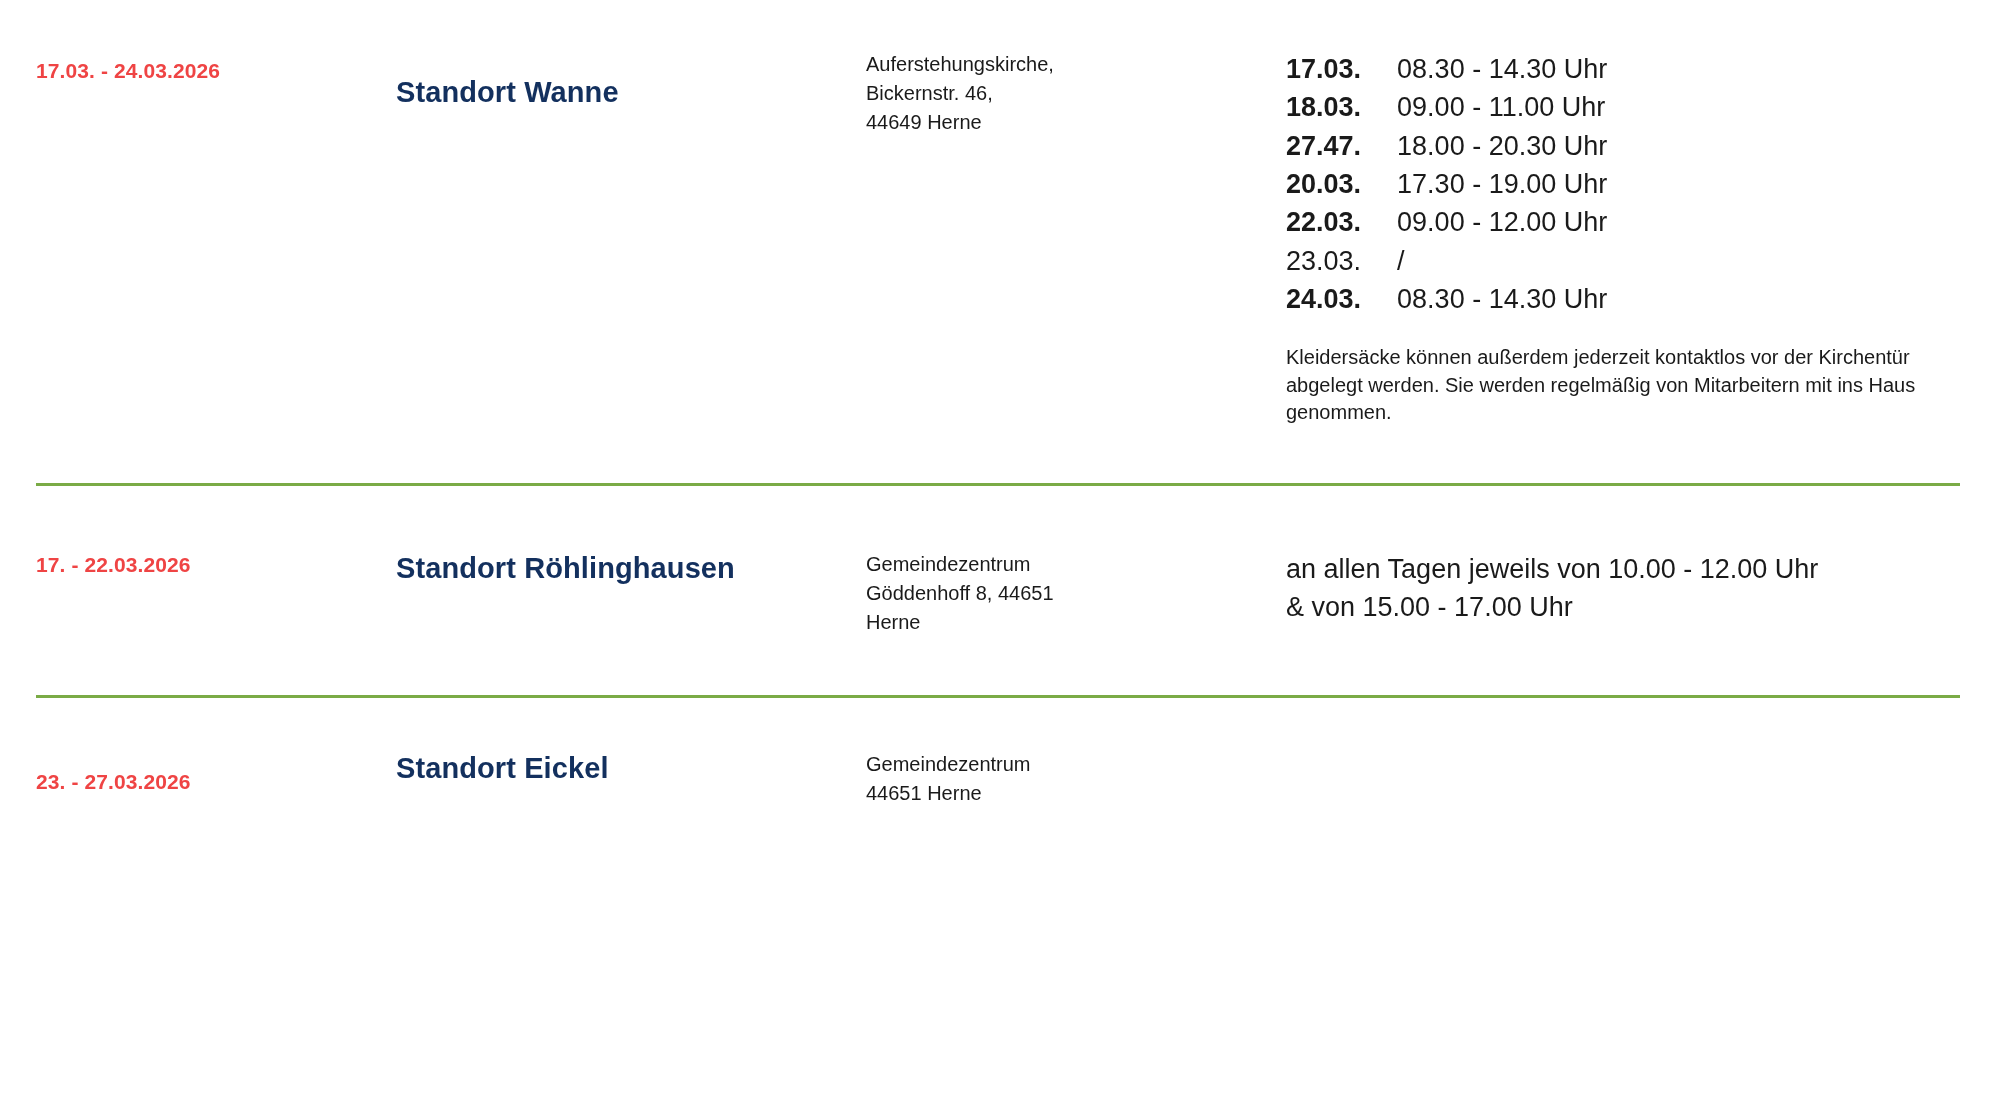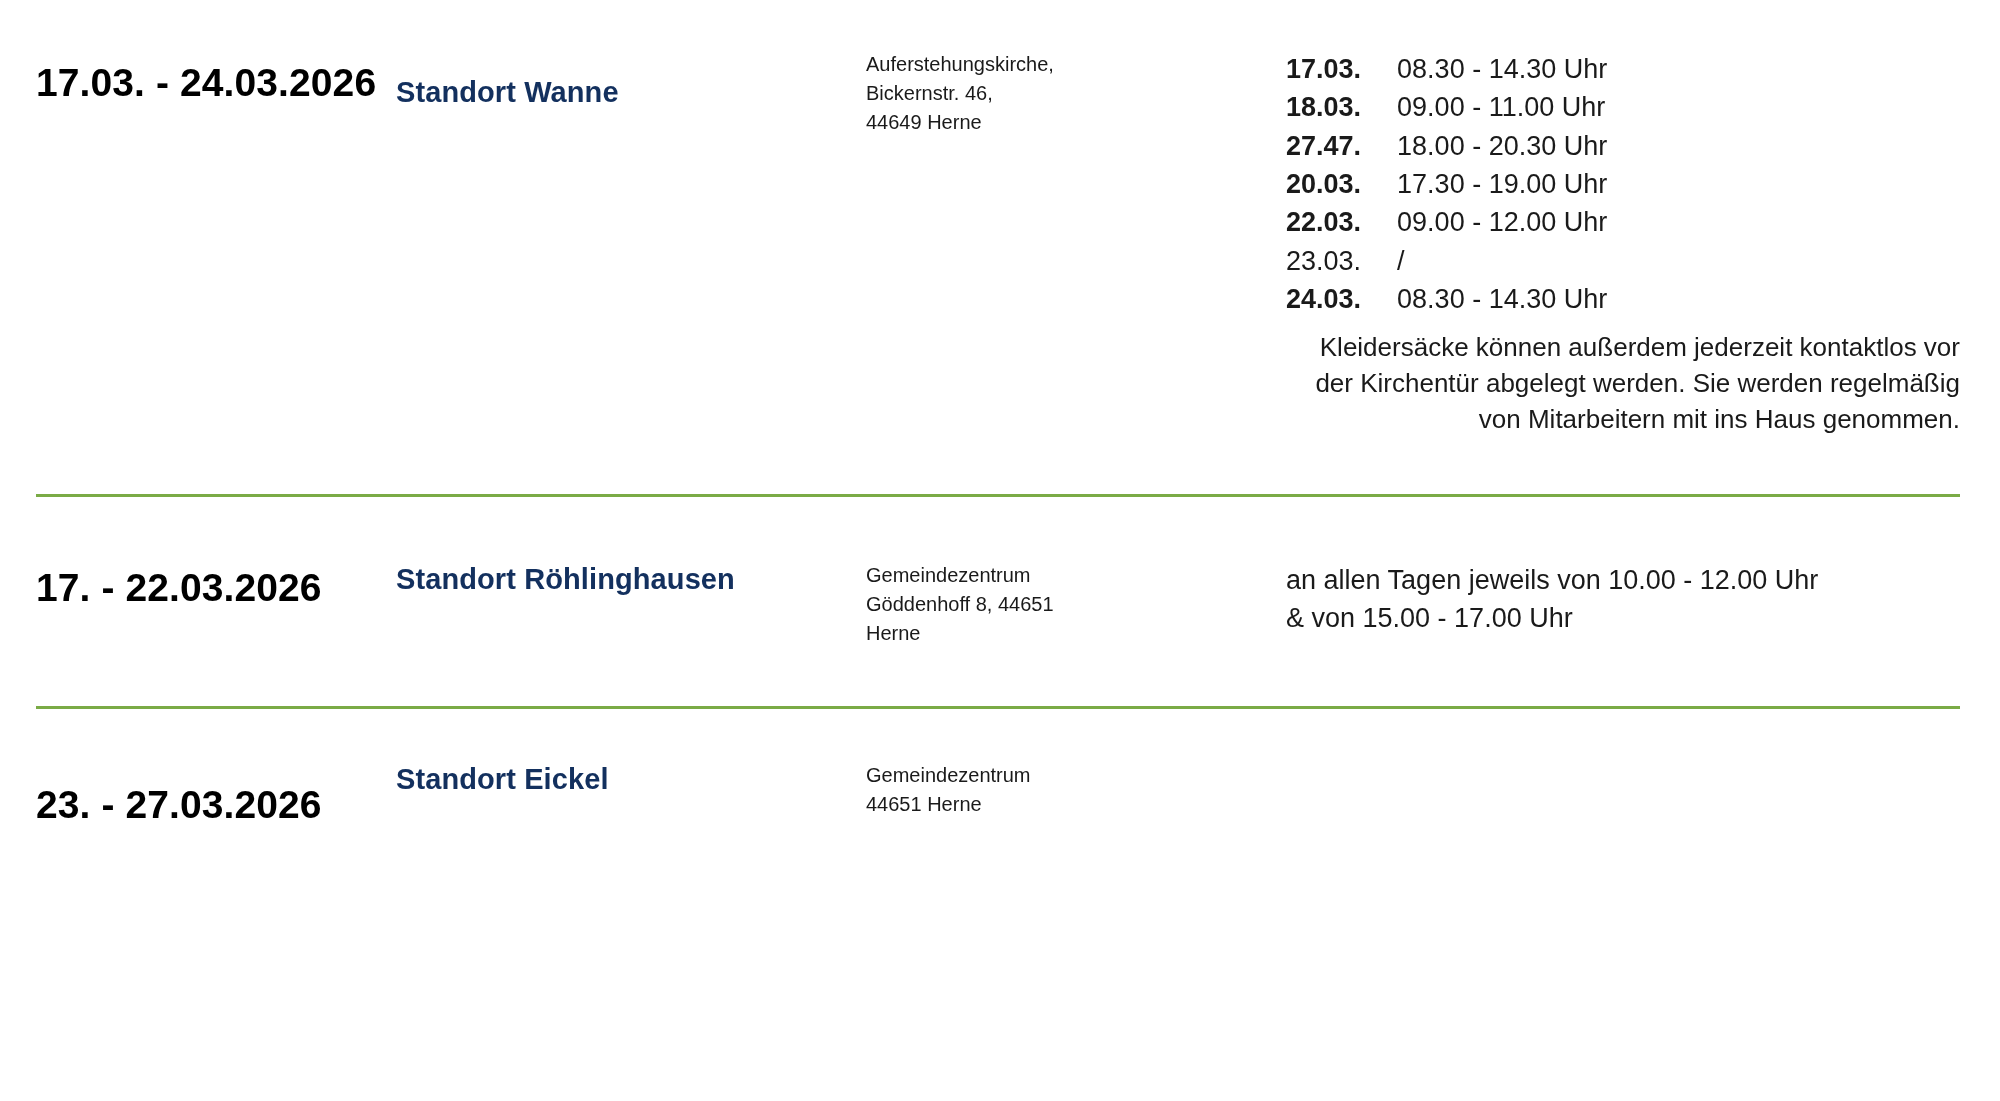--- a/index.html
+++ b/index.html
@@ -45,23 +45,23 @@
     flex: 0 0 420px;
     box-sizing: border-box;
     padding-right: 20px;
   }
   .col-times {
     flex: 1 1 auto;
     box-sizing: border-box;
   }
 
   .date-range {
-    font-size: 39px;
+    font-size: 21px;
     font-weight: bold;
-    color: #000000;
+    color: #ef4444;
     line-height: 1.28;
     letter-spacing: 0.1px;
   }
   .location-name {
     font-size: 29px;
     font-weight: bold;
     color: #13305e;
     line-height: 1.28;
     letter-spacing: 0.1px;
   }
@@ -89,26 +89,25 @@
     white-space: nowrap;
   }
   .times-table td.day.plain {
     font-weight: 400;
   }
   .times-table td.hours {
     white-space: nowrap;
   }
 
   .times-note {
-    font-size: 26px;
+    font-size: 20px;
     line-height: 1.38;
     color: #1a1a1a;
-    margin-top: 12px;
+    margin-top: 26px;
     max-width: 700px;
-    text-align: right;
   }
 
   .times-simple {
     font-size: 27px;
     line-height: 1.42;
     color: #1a1a1a;
   }
 
   .divider {
     height: 3px;

